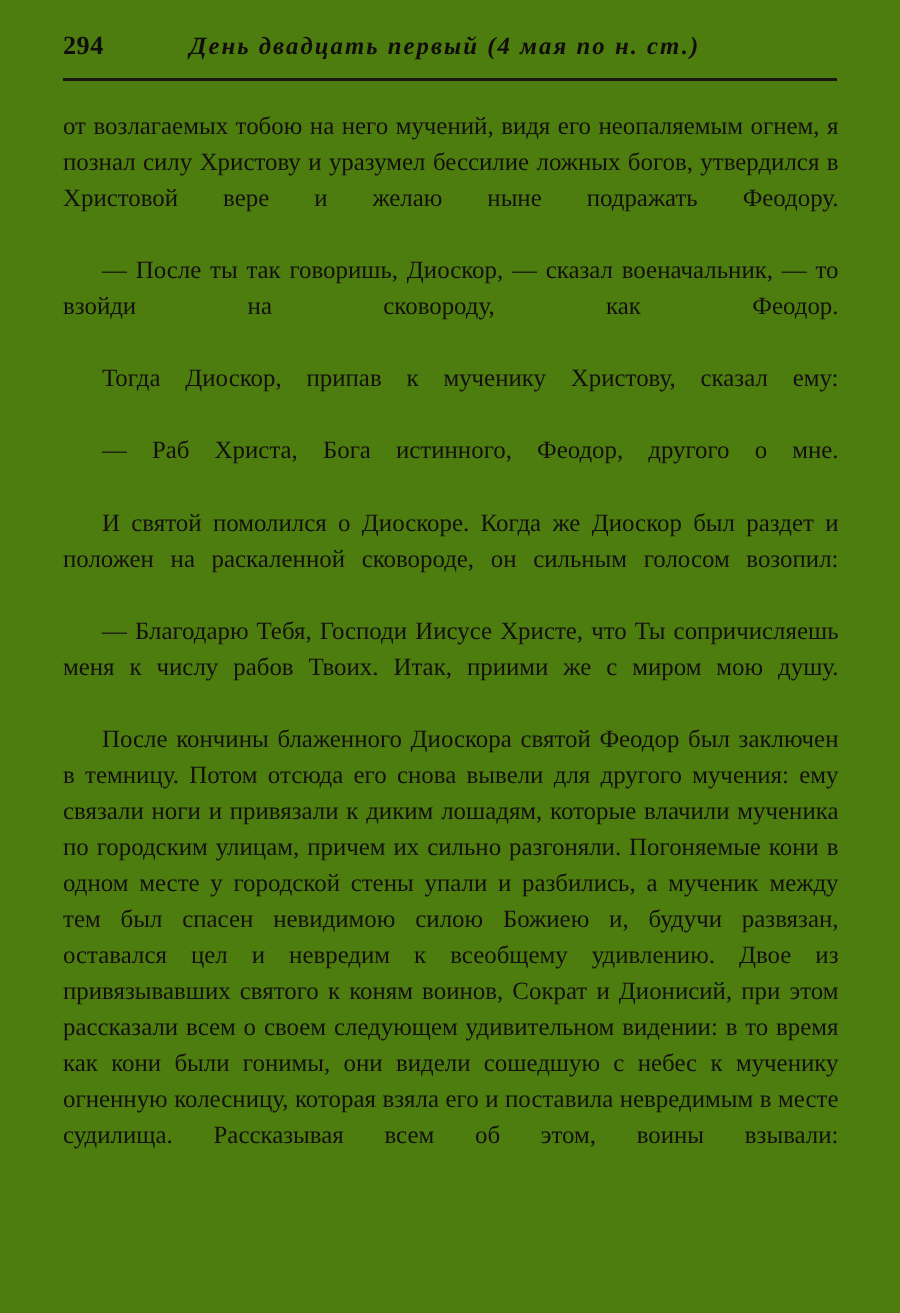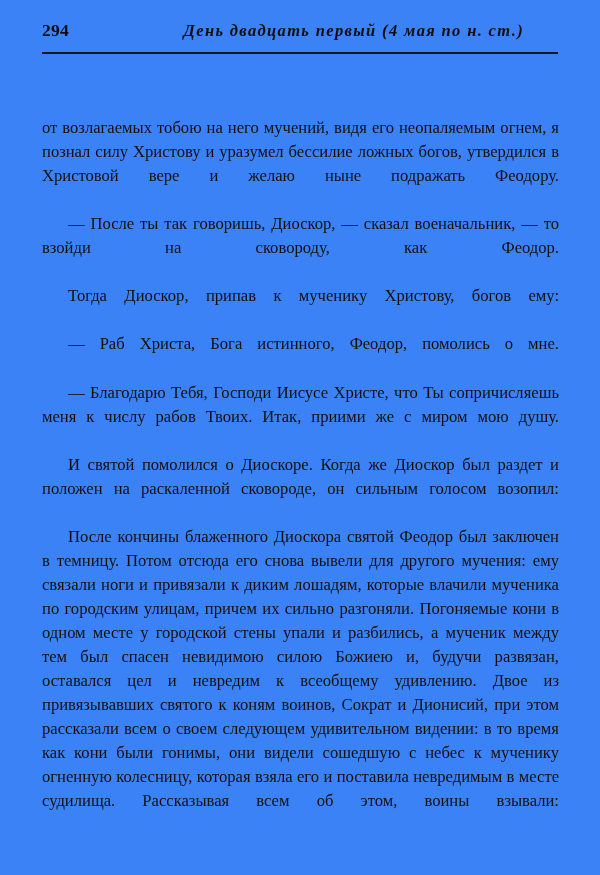--- a/index.html
+++ b/index.html
@@ -5,21 +5,21 @@
 <style>
   html, body {
     margin: 0;
     padding: 0;
     background: #ffffff;
   }
   .page {
     position: relative;
     width: 600px;
     height: 875px;
-    background: #3b82f6;
+    background: #4d7c0f;
     overflow: hidden;
     font-family: "Liberation Serif", "DejaVu Serif", serif;
     color: #14100f;
     -webkit-font-smoothing: antialiased;
   }
 
   
   .running-head {
     position: absolute;
     left: 42px;
@@ -32,21 +32,21 @@
   .folio {
     font-size: 17.5px;
     font-weight: 700;
     letter-spacing: 0.3px;
     line-height: 1;
     color: #100d0c;
     flex: 0 0 auto;
   }
   .head-title {
     flex: 1 1 auto;
-    text-align: right;
+    text-align: center;
     font-size: 16.5px;
     font-style: italic;
     font-weight: 700;
     letter-spacing: 1.35px;
     line-height: 1;
     color: #100d0c;
     padding-right: 34px;
     white-space: nowrap;
   }
   .head-rule {
@@ -72,21 +72,20 @@
     text-align: justify;
     text-align-last: left;
     text-indent: 26px;
     word-spacing: 0.2px;
     hyphens: manual;
     color: #14100f;
   }
   
   .para.cont {
     text-indent: 0;
-    margin-top: 44px;
   }
   
   .para.speech {
     text-indent: 26px;
   }
   
   .para::after {
     content: "";
     display: inline-block;
     width: 100%;
@@ -100,21 +99,21 @@
   <div class="running-head">
     <span class="folio">294</span>
     <span class="head-title">День двадцать первый (4 мая по н. ст.)</span>
   </div>
 
   <div class="head-rule"></div>
 
   <div class="textblock">
     <p class="para cont">от возлагаемых тобою на него мучений, видя его неопаляемым огнем, я познал силу Христову и уразумел бессилие ложных богов, утвердился в Христовой вере и желаю ныне подражать Феодору.</p>
     <p class="para speech">— После ты так говоришь, Диоскор, — сказал военачальник, — то взойди на сковороду, как Феодор.</p>
-    <p class="para">Тогда Диоскор, припав к мученику Христову, богов ему:</p>
-    <p class="para speech">— Раб Христа, Бога истинного, Феодор, помолись о мне.</p>
+    <p class="para">Тогда Диоскор, припав к мученику Христову, сказал ему:</p>
+    <p class="para speech">— Раб Христа, Бога истинного, Феодор, другого о мне.</p>
+    <p class="para">И святой помолился о Диоскоре. Когда же Диоскор был раздет и положен на раскаленной сковороде, он сильным голосом возопил:</p>
     <p class="para speech">— Благодарю Тебя, Господи Иисусе Христе, что Ты сопричисляешь меня к числу рабов Твоих. Итак, приими же с миром мою душу.</p>
-    <p class="para">И святой помолился о Диоскоре. Когда же Диоскор был раздет и положен на раскаленной сковороде, он сильным голосом возопил:</p>
     <p class="para">После кончины блаженного Диоскора святой Феодор был заключен в темницу. Потом отсюда его снова вывели для другого мучения: ему связали ноги и привязали к диким лошадям, которые влачили мученика по городским улицам, причем их сильно разгоняли. Погоняемые кони в одном месте у городской стены упали и разбились, а мученик между тем был спасен невидимою силою Божиею и, будучи развязан, оставался цел и невредим к всеобщему удивлению. Двое из привязывавших святого к коням воинов, Сократ и Дионисий, при этом рассказали всем о своем следующем удивительном видении: в то время как кони были гонимы, они видели сошедшую с небес к мученику огненную колесницу, которая взяла его и поставила невредимым в месте судилища. Рассказывая всем об этом, воины взывали:</p>
 
   </div>
 
 </div>
 
 </body></html>

